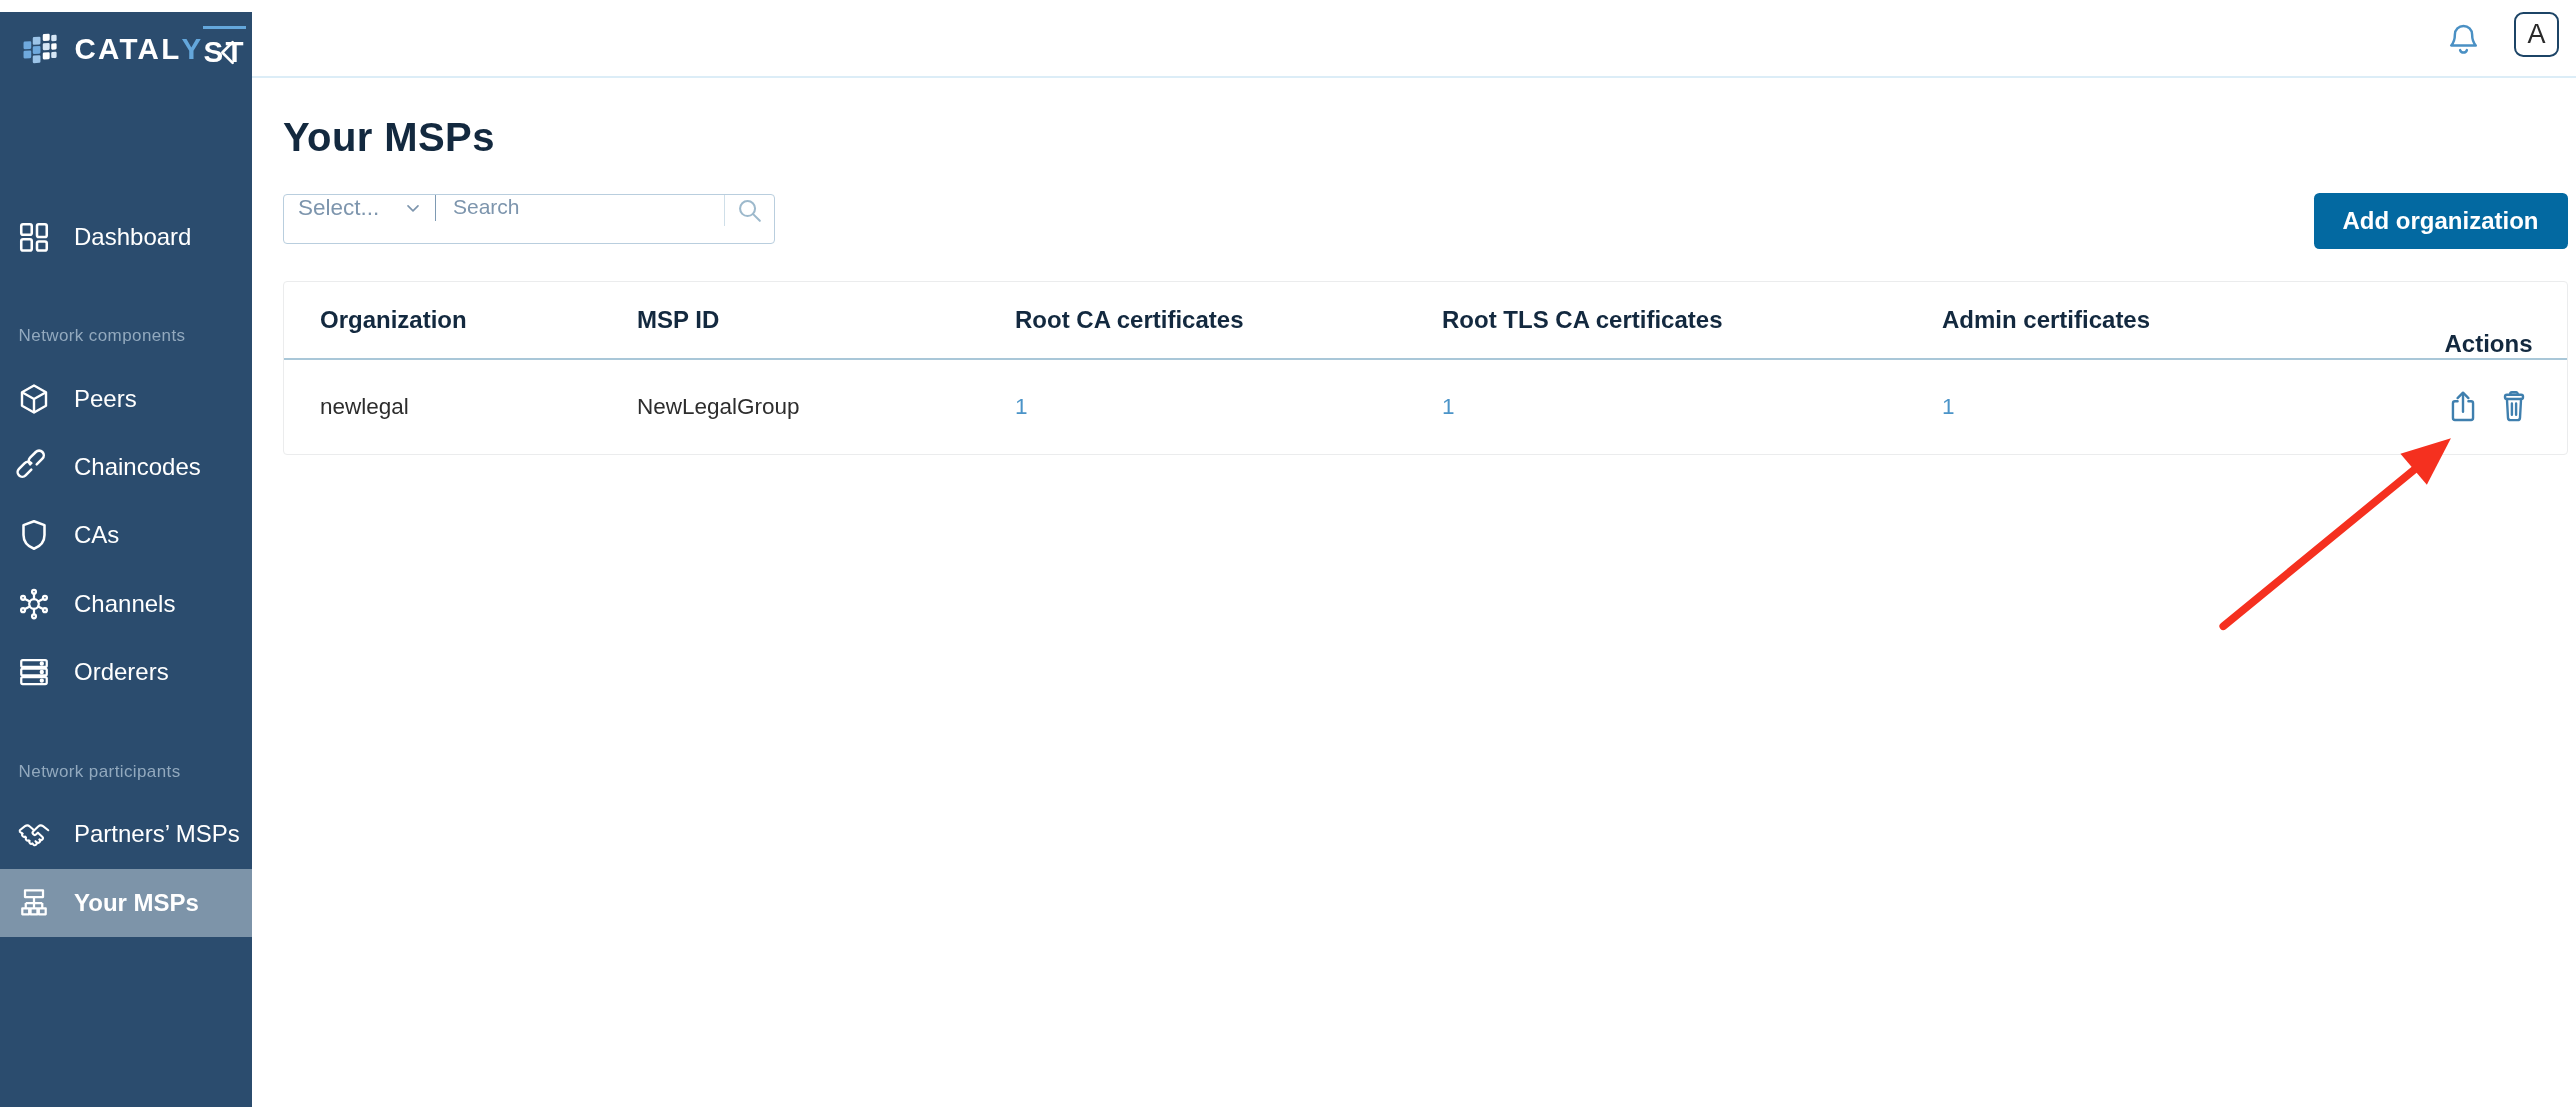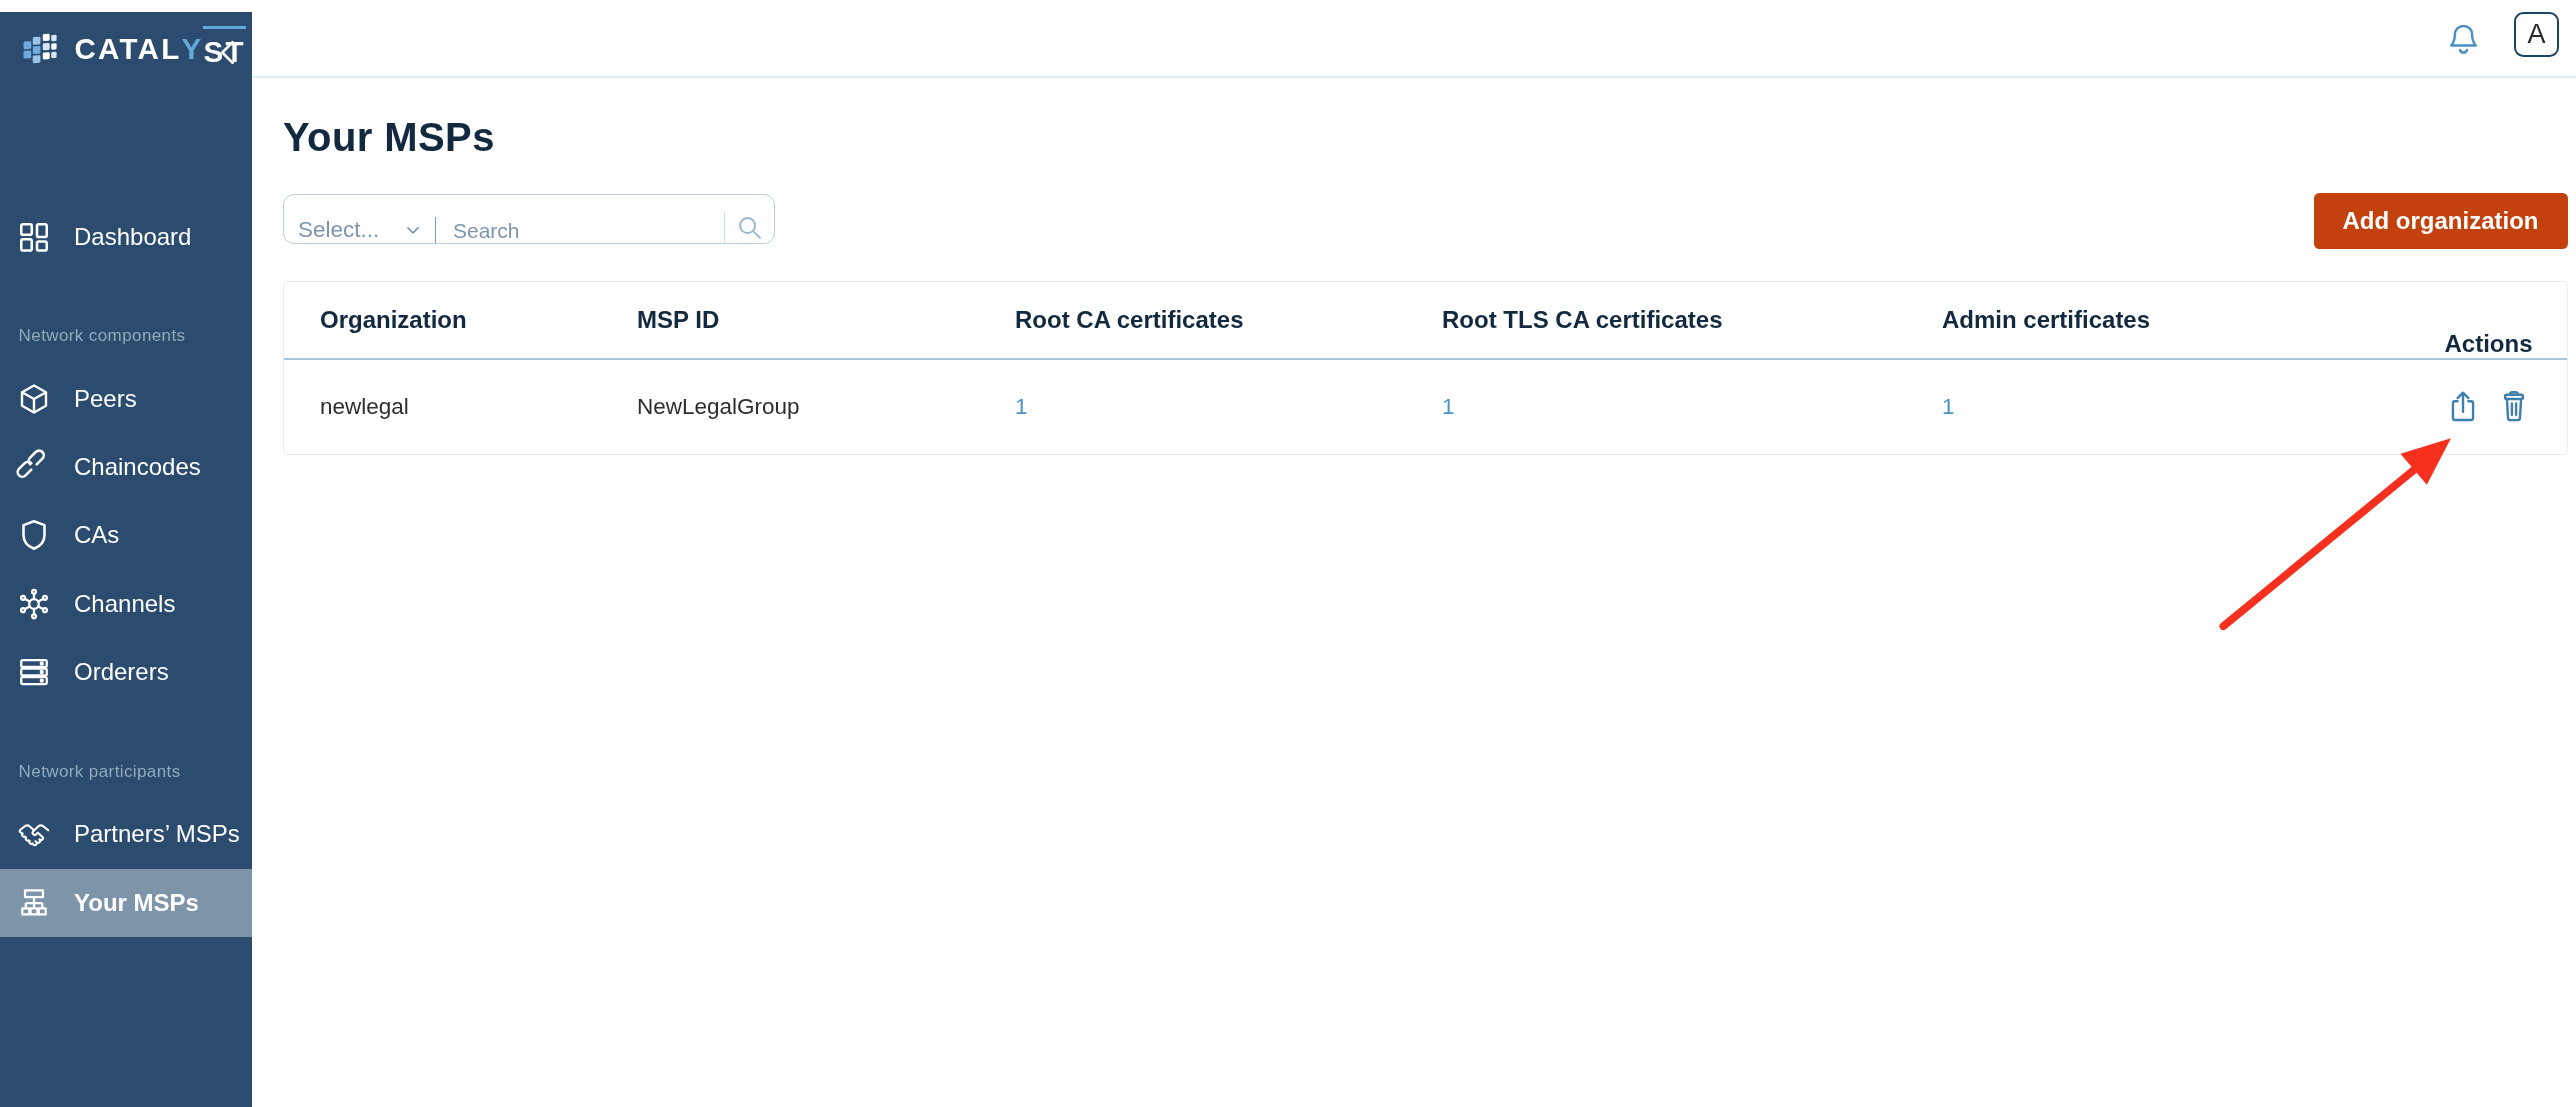--- a/index.html
+++ b/index.html
@@ -68,22 +68,22 @@
     background: #fff;
   }
   .page-title {
     position: absolute; left: 31px; top: 34px;
     font-size: 40px; font-weight: 800; color: #13293f; letter-spacing: 0.4px;
   }
 
   .filter-group {
     position: absolute; left: 31px; top: 113px;
     width: 492px; height: 50px;
-    border: 1.6px solid #b9cede; border-radius: 11px;
-    display: flex; align-items: flex-end; background: #fff;
+    border: 1.6px solid #b9cede; border-radius: 4px;
+    display: flex; align-items: flex-start; background: #fff;
   }
   .select-box {
     width: 152px; flex: 0 0 152px;
     border-right: 1.6px solid #7e9ab3;
     display: flex; align-items: center; justify-content: space-between;
     padding: 0 12.4px 0 14px; color: #7d95ad; font-size: 22.5px; cursor: pointer;
   }
   .search-input {
     flex: 1; border: none; outline: none;
     font-size: 21px; color: #1d4ed8; padding: 0 17px;
@@ -92,21 +92,21 @@
   .search-input::placeholder { color: #7d95ad; opacity: 1; }
   .search-btn {
     width: 50px; flex: 0 0 50px;
     border: none; border-left: 1.6px solid #cfdfe9; background: none;
     display: flex; align-items: center; justify-content: center; cursor: pointer;
   }
 
   .add-btn {
     position: absolute; top: 112px; right: 8.5px;
     width: 254px; height: 56px;
-    background: #c2410c; color: #ffffff;
+    background: #0369a1; color: #ffffff;
     font-size: 24px; font-weight: bold;
     border: none; border-radius: 5.4px;
     font-family: "Liberation Sans", sans-serif;
     cursor: default;
   }
 
   
   .msp-table {
     position: absolute; left: 31px; top: 200px; right: 8.5px;
     background: #fff; border: 1.6px solid #ebeced; border-radius: 4px;

